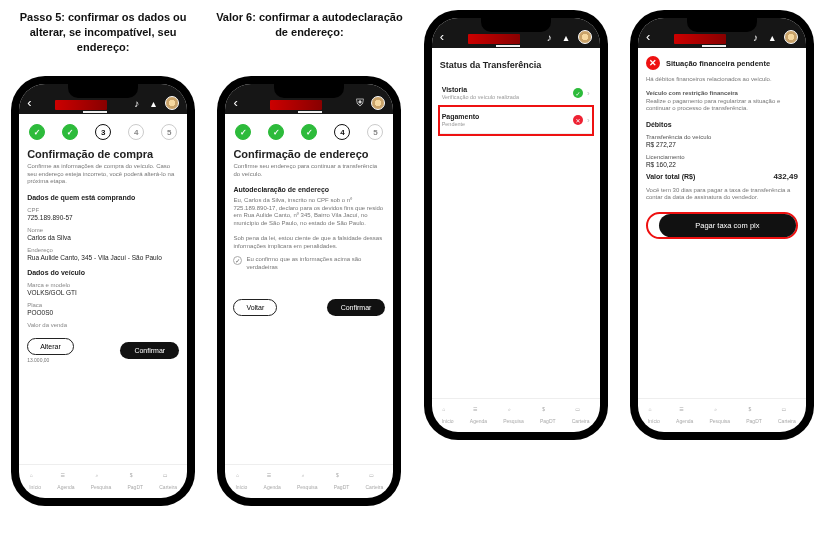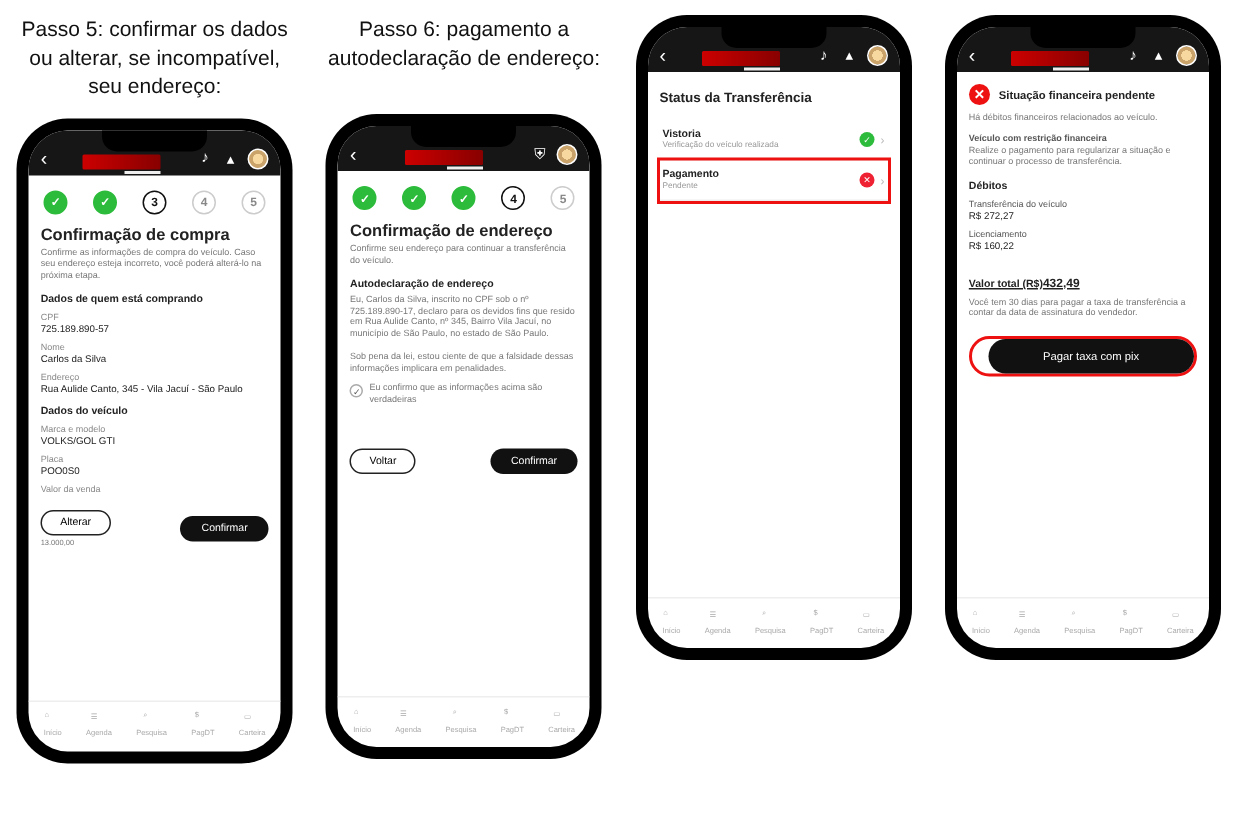--- a/index.html
+++ b/index.html
@@ -1,19 +1,19 @@
 <!DOCTYPE html>
 <html><head>
 <meta charset="utf-8">
 <style>
   * { box-sizing: border-box; margin: 0; padding: 0; }
   body { font-family: -apple-system, Helvetica, Arial, sans-serif; background: #fff; padding: 10px 6px; }
   .row { display: flex; gap: 12px; justify-content: space-between; }
   .col { flex: 1; display: flex; flex-direction: column; align-items: center; }
-  .caption { font-size: 14px; font-weight: 400; text-align: center; color: #111; line-height: 1.35; min-height: 54px; margin-bottom: 12px; padding: 0 2px; }
+  .caption { font-size: 11px; font-weight: 700; text-align: center; color: #111; line-height: 1.35; min-height: 54px; margin-bottom: 12px; padding: 0 2px; }
   .phone {
     width: 184px; height: 430px; background: #000; border-radius: 34px; padding: 8px; position: relative;
   }
   .notch { position: absolute; top: 8px; left: 50%; transform: translateX(-50%); width: 70px; height: 14px; background: #000; border-radius: 0 0 10px 10px; z-index: 3; }
   .screen { width: 100%; height: 100%; background: #fff; border-radius: 26px; overflow: hidden; position: relative; display: flex; flex-direction: column; }
   .topbar { background: #161616; height: 30px; display: flex; align-items: flex-end; justify-content: space-between; padding: 0 8px 4px 8px; }
   .back-ic { color: #fff; font-size: 13px; }
   .brand { width: 52px; height: 10px; background: linear-gradient(90deg,#c00,#800); border-radius: 1px; position: relative; }
   .brand::after { content: ""; position: absolute; right: 0; bottom: -3px; width: 24px; height: 2px; background: #eee; }
   .top-icons { display: flex; align-items: center; gap: 6px; }
@@ -46,21 +46,21 @@
   .chip-bad { width: 10px; height: 10px; border-radius: 50%; background: #e23; color: #fff; display: flex; align-items: center; justify-content: center; font-size: 6px; }
   .chev { color: #bbb; font-size: 8px; margin-left: 4px; }
   .hl { outline: 2px solid #e11; outline-offset: 0; }
   
   .alert-row { display: flex; gap: 6px; align-items: center; margin: 2px 0 6px; }
   .alert-ic { width: 14px; height: 14px; border-radius: 50%; background: #e11; color: #fff; display: flex; align-items: center; justify-content: center; font-size: 9px; font-weight: 700; }
   .alert-t { font-size: 7.5px; font-weight: 700; }
   .kv { margin-top: 6px; }
   .kv .k { font-size: 6px; color: #555; }
   .kv .v { font-size: 6.5px; color: #222; margin-top: 1px; }
-  .total-row { display: flex; align-items: baseline; margin-top: 16px; text-decoration: underline; }
+  .total-row { display: flex; justify-content: space-between; align-items: baseline; margin-top: 4px; }
   .total-row .tl { font-size: 7px; font-weight: 700; }
   .total-row .tv { font-size: 8px; font-weight: 700; }
   .wide-btn-fill { background: #111; color: #fff; border-radius: 16px; text-align: center; padding: 7px 0; font-size: 7.5px; margin-top: 10px; }
   .wide-btn-outline { border: 1px solid #222; border-radius: 16px; text-align: center; padding: 6px 0; font-size: 7.5px; margin-top: 6px; background: #fff; }
   .hl-box { border: 2px solid #e11; border-radius: 16px; padding: 0; }
 </style>
 </head>
 <body>
 
 <div class="row">
@@ -130,21 +130,21 @@
           <div class="tab">
               <span class="ic">▭</span>
               <span>Carteira</span>
             </div>
         </div>
       </div>
     </div>
   </div>
 
   <div class="col">
-    <div class="caption">Passo 6: pagamento a autodeclaração de endereço:</div>
+    <div class="caption">Valor 6: confirmar a autodeclaração de endereço:</div>
     <div class="phone">
       <div class="notch"></div>
       <div class="screen">
         <div class="topbar">
           <span class="back-ic">‹</span>
           <span class="brand"></span>
           <span class="top-icons">
             <span class="top-ic">⛨</span>
             <span class="avatar"></span>
           </span>

